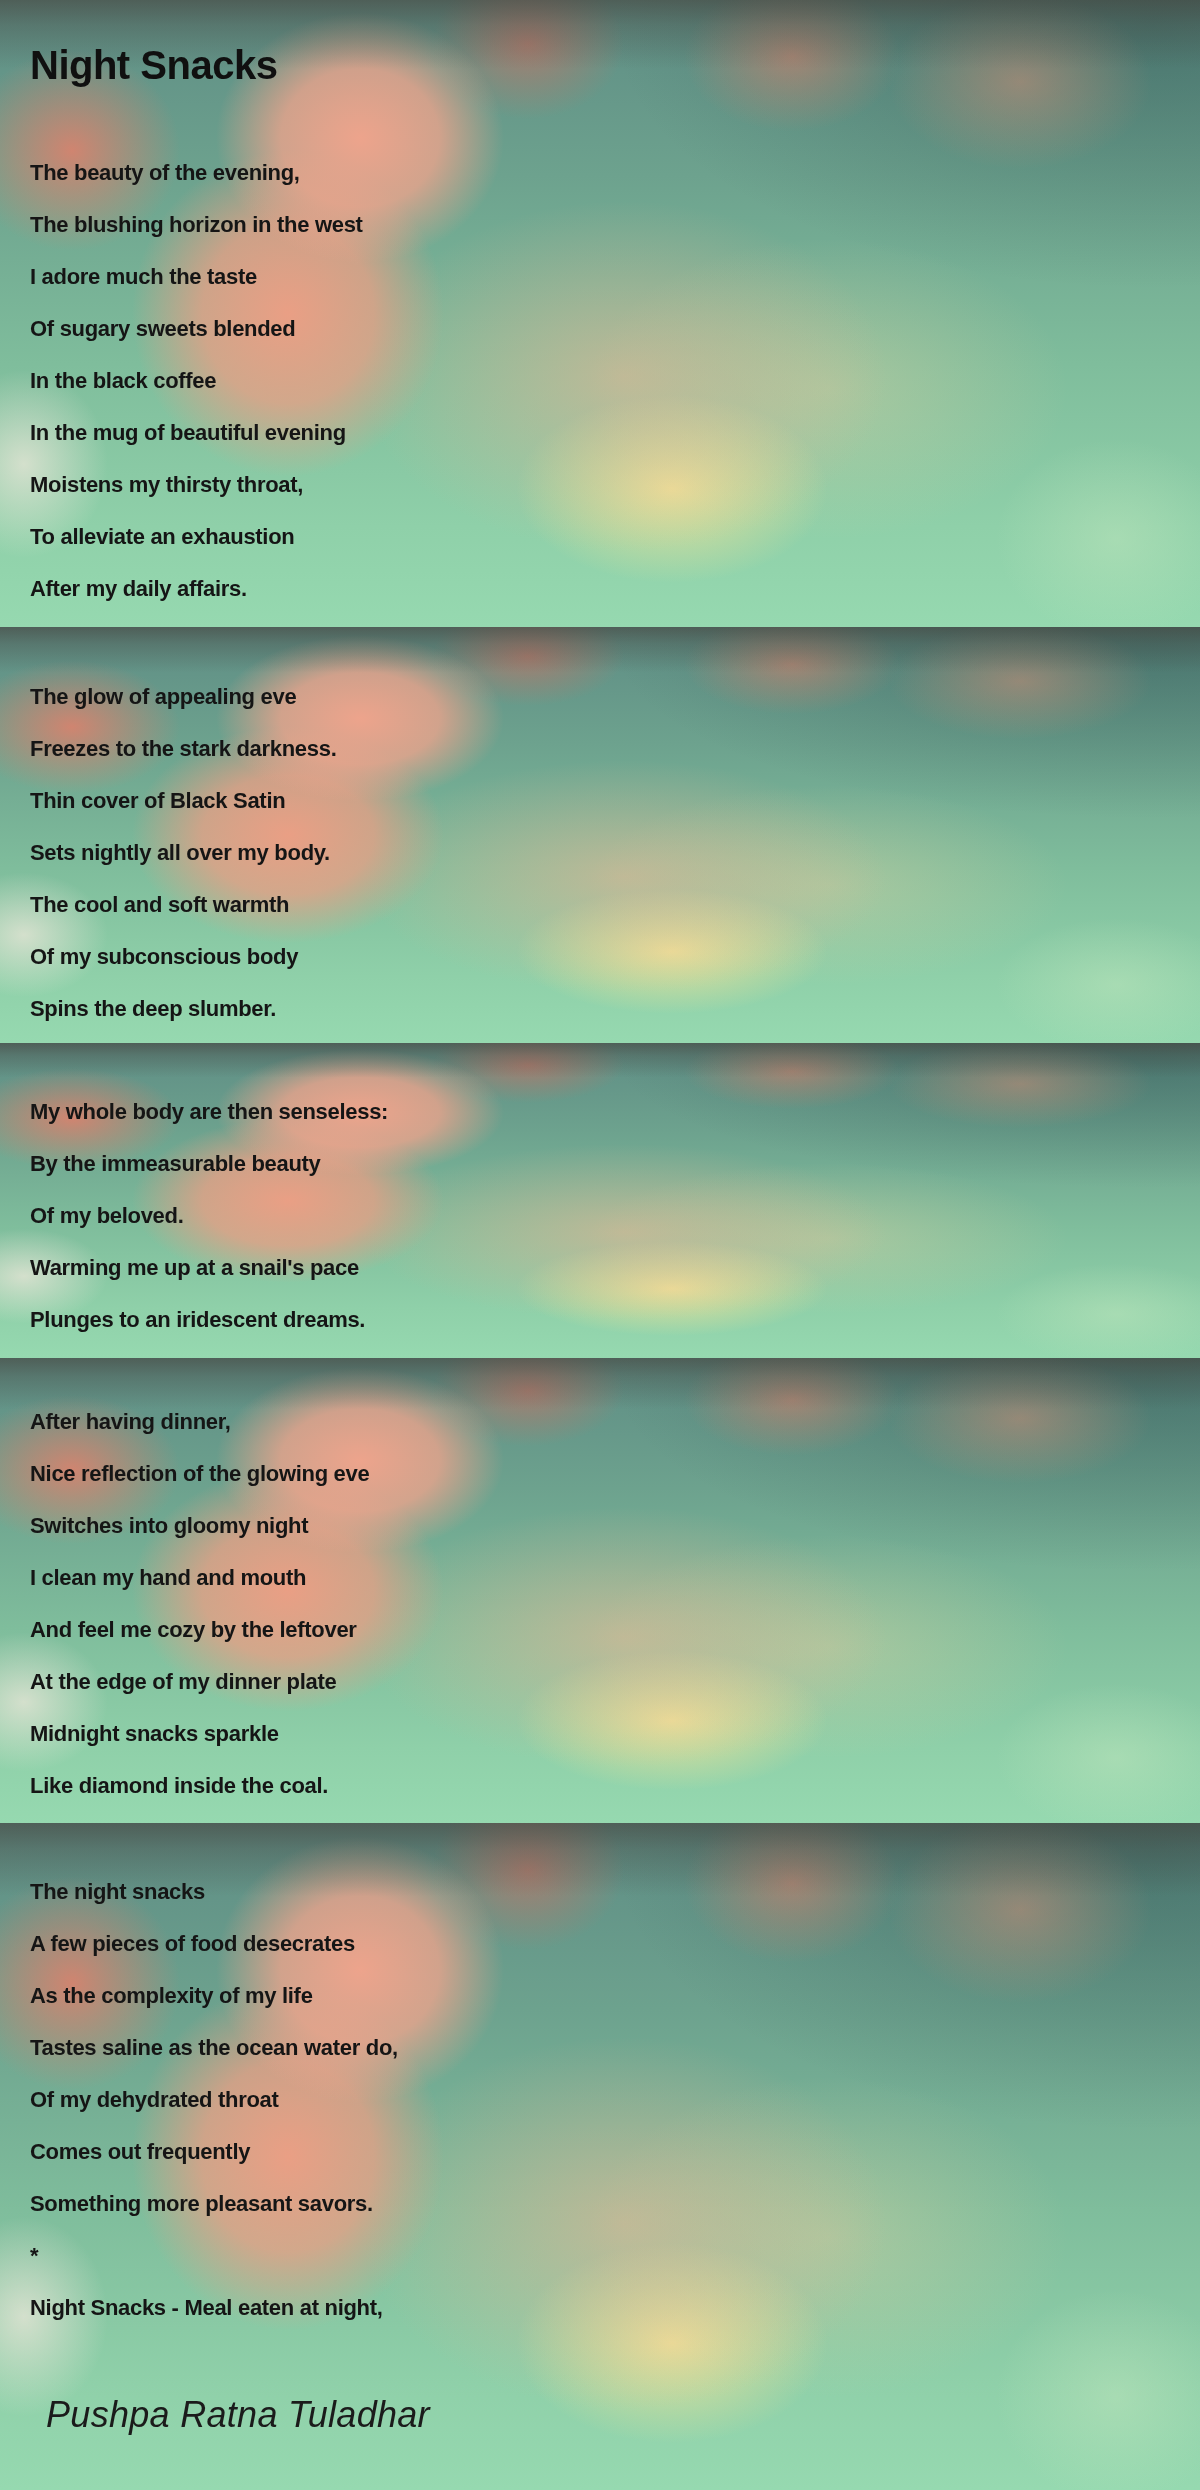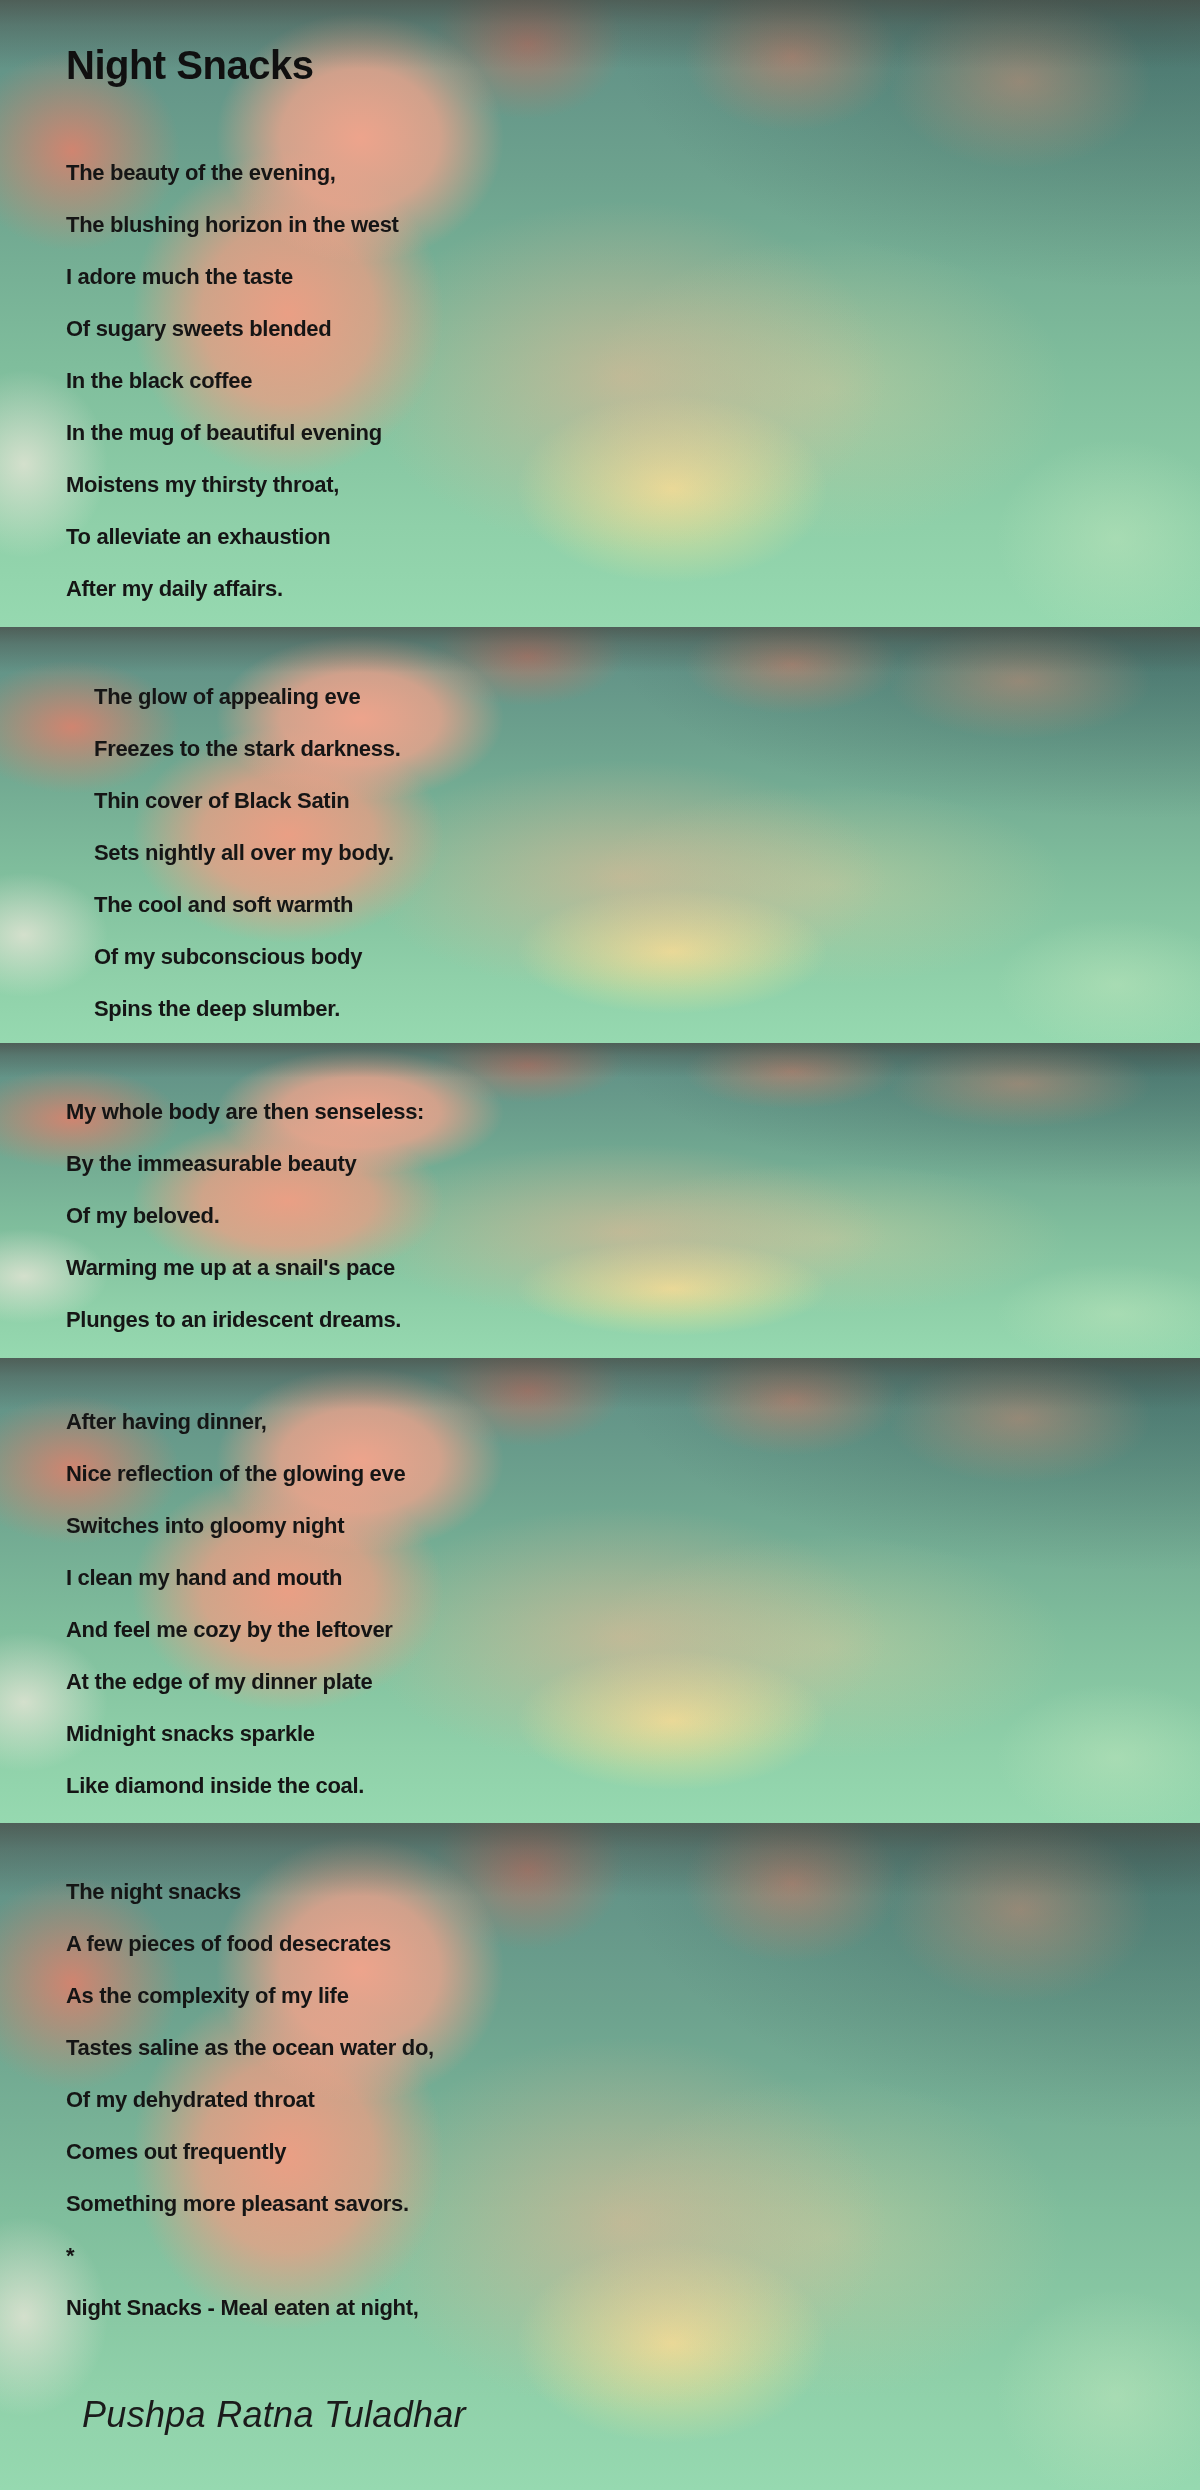--- a/index.html
+++ b/index.html
@@ -36,34 +36,34 @@
       radial-gradient(ellipse 10% 16% at 93% 86%, rgba(196,232,190,0.45) 0%, rgba(196,232,190,0) 100%),
       
       linear-gradient(to bottom, #5e8c84 0%, #6da28e 28%, #7fbd9c 58%, #8fd0a9 84%, #96d9b0 100%);
   }
   .b1{height:627px;}
   .b2{height:416px;}
   .b3{height:315px;}
   .b4{height:465px;}
   .b5{height:667px;}
 
-  .content{padding-left:66px;padding-right:40px;}
+  .content{padding-left:30px;padding-right:40px;}
 
   .title{
     margin:0;
     padding-top:42px;
     font-size:40px;
     line-height:46px;
     font-weight:700;
     letter-spacing:-0.5px;
     color:#101010;
   }
   .stanza{margin:0;}
   .s1{padding-top:59px;}
-  .s2{padding-top:44px;margin-left:28px;}
+  .s2{padding-top:44px;}
   .s3{padding-top:43px;}
   .s4{padding-top:38px;}
   .s5{padding-top:43px;}
   .line{
     margin:0;
     font-size:22px;
     line-height:52px;
     font-weight:700;
     letter-spacing:-0.3px;
     color:#151515;

